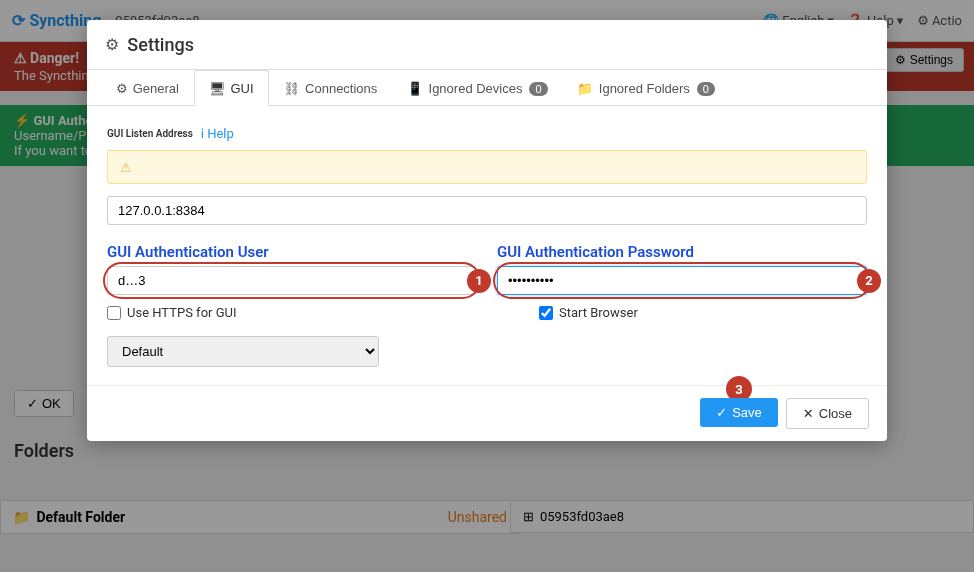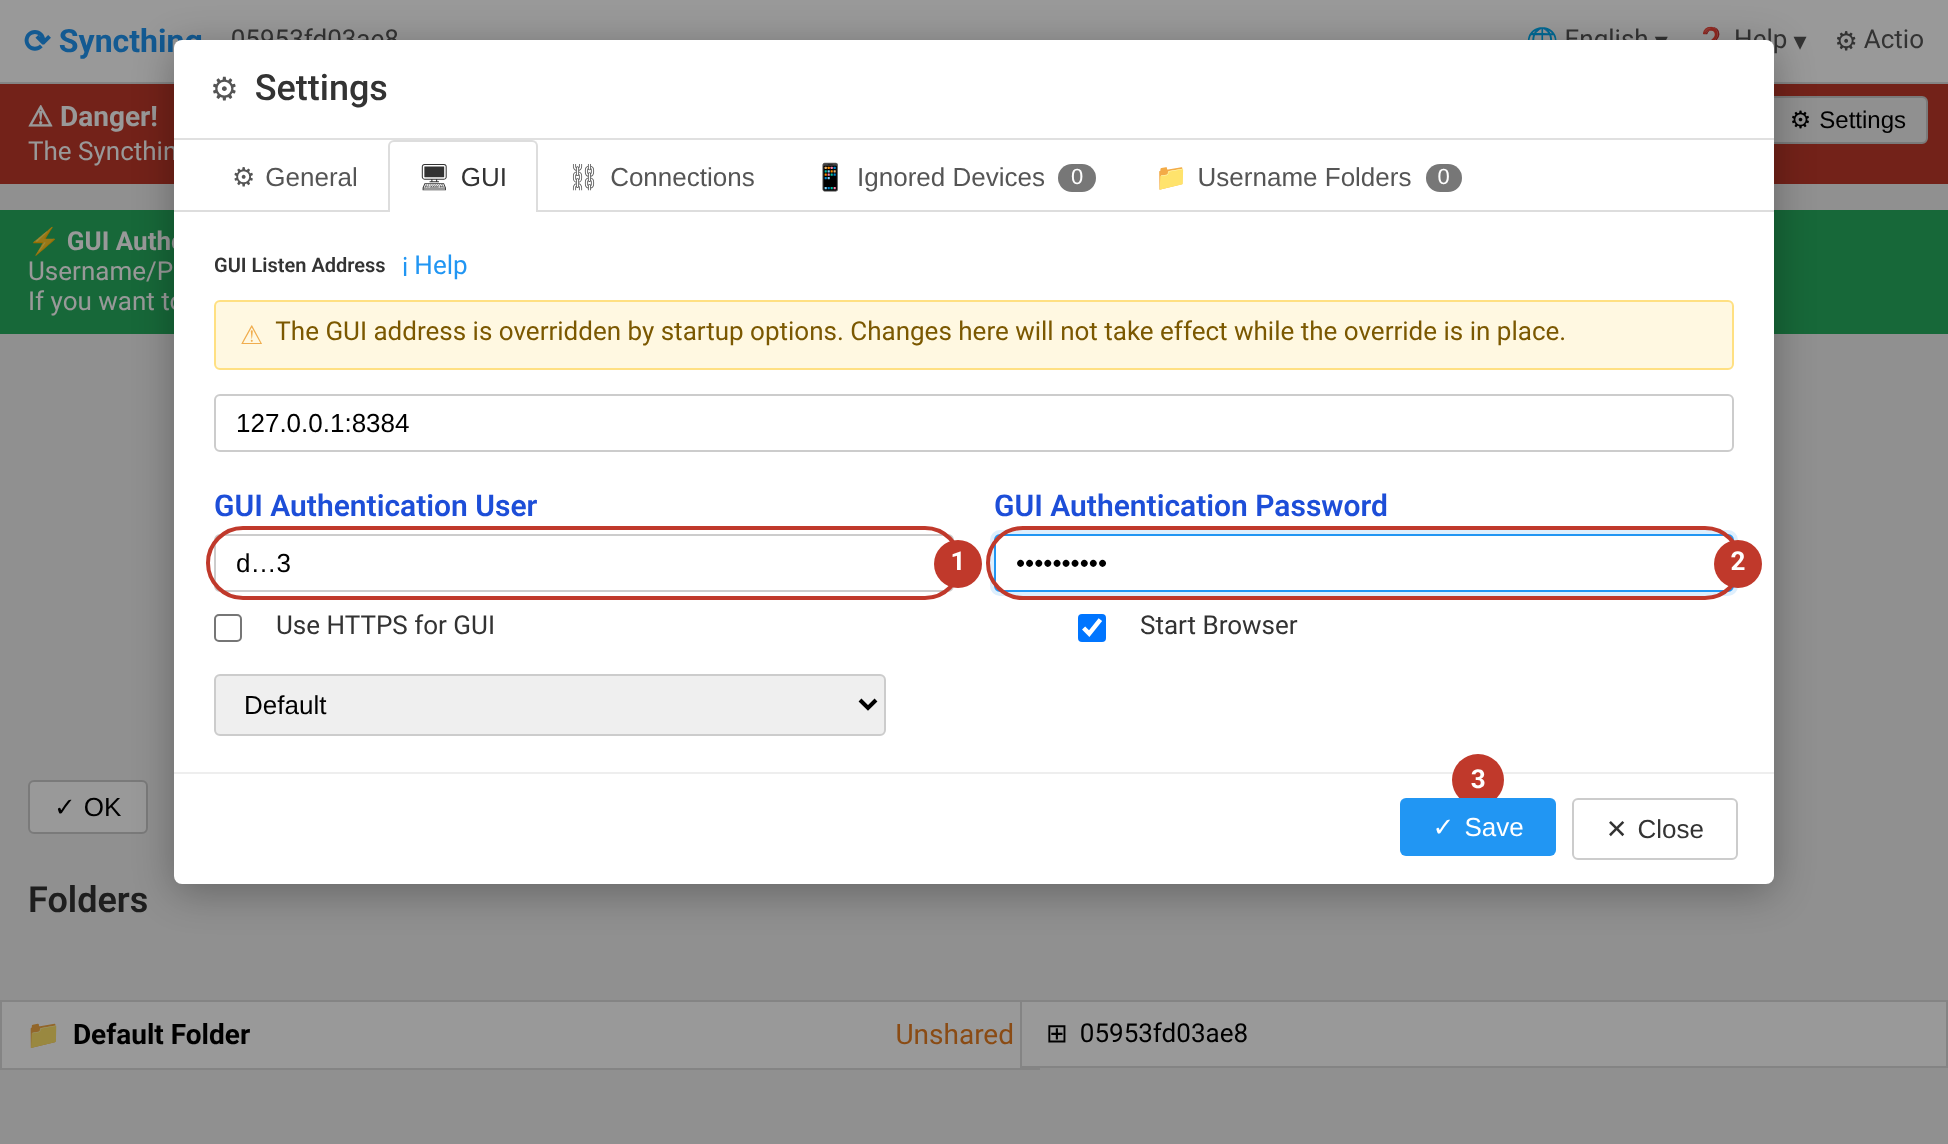--- a/index.html
+++ b/index.html
@@ -257,40 +257,40 @@
       font-weight: bold;
       display: flex;
       align-items: center;
       justify-content: center;
       z-index: 5;
     }
 
     .checkbox-row {
       display: flex;
       align-items: flex-end;
-      gap: 17px;
+      gap: 6px;
       margin-top: 10px;
       font-size: 13px;
       color: #333;
     }
     .checkbox-row input[type=checkbox] {
       width: 14px; height: 14px;
     }
 
     .gui-theme-section {
       margin-top: 16px;
     }
     .gui-theme-label {
       font-weight: 600;
       font-size: 13px;
       margin-bottom: 6px;
       display: block;
     }
     .theme-select {
-      width: 336px;
+      width: 272px;
       padding: 6px 10px;
       font-size: 13px;
       border: 1px solid #ccc;
       border-radius: 3px;
     }
 
     .modal-footer {
       padding: 12px 18px;
       display: flex;
       justify-content: flex-end;
@@ -500,40 +500,39 @@
       <span>⛓</span>
       <span>Connections</span>
     </button>
     <button class="modal-tab">
       <span>📱</span>
       <span>Ignored Devices</span>
       <span class="tab-badge">0</span>
     </button>
     <button class="modal-tab">
       <span>📁</span>
-      <span>Username Folders</span>
+      <span>Ignored Folders</span>
       <span class="tab-badge">0</span>
     </button>
   </div>
 
   <div class="modal-body">
 
     
     <div class="section-header">
       <span class="section-title">GUI Listen Address</span>
       <a href="#" class="help-link">
         <span>ℹ</span>
         <span>Help</span>
       </a>
     </div>
 
     
     <div class="warning-box">
       <span class="warning-icon">⚠</span>
-      <span>The GUI address is overridden by startup options. Changes here will not take effect while the override is in place.</span>
     </div>
 
     
     <input type="text" class="form-control" value="127.0.0.1:8384" style="margin-bottom: 4px;">
 
     
     <div class="form-row">
 
       <div class="form-group">
         <label class="form-label">GUI Authentication User</label>

